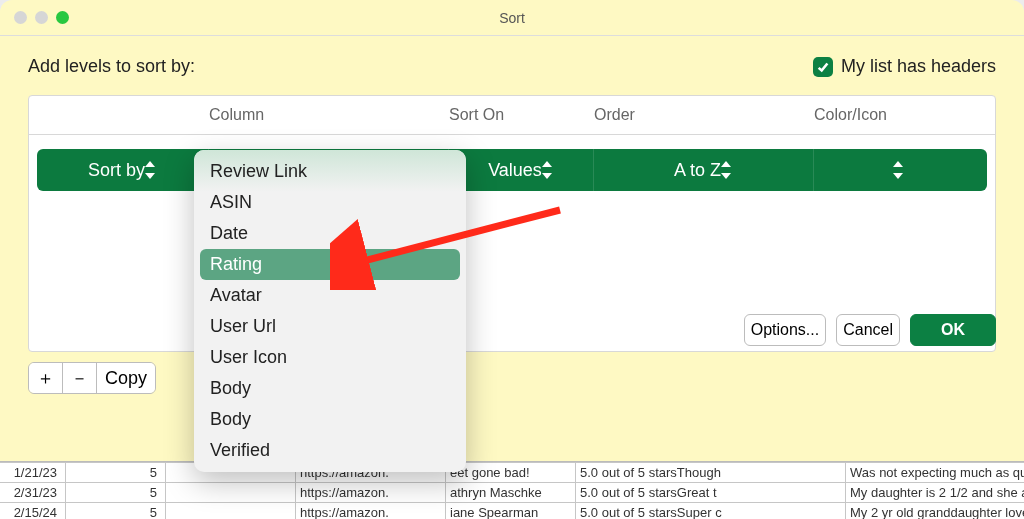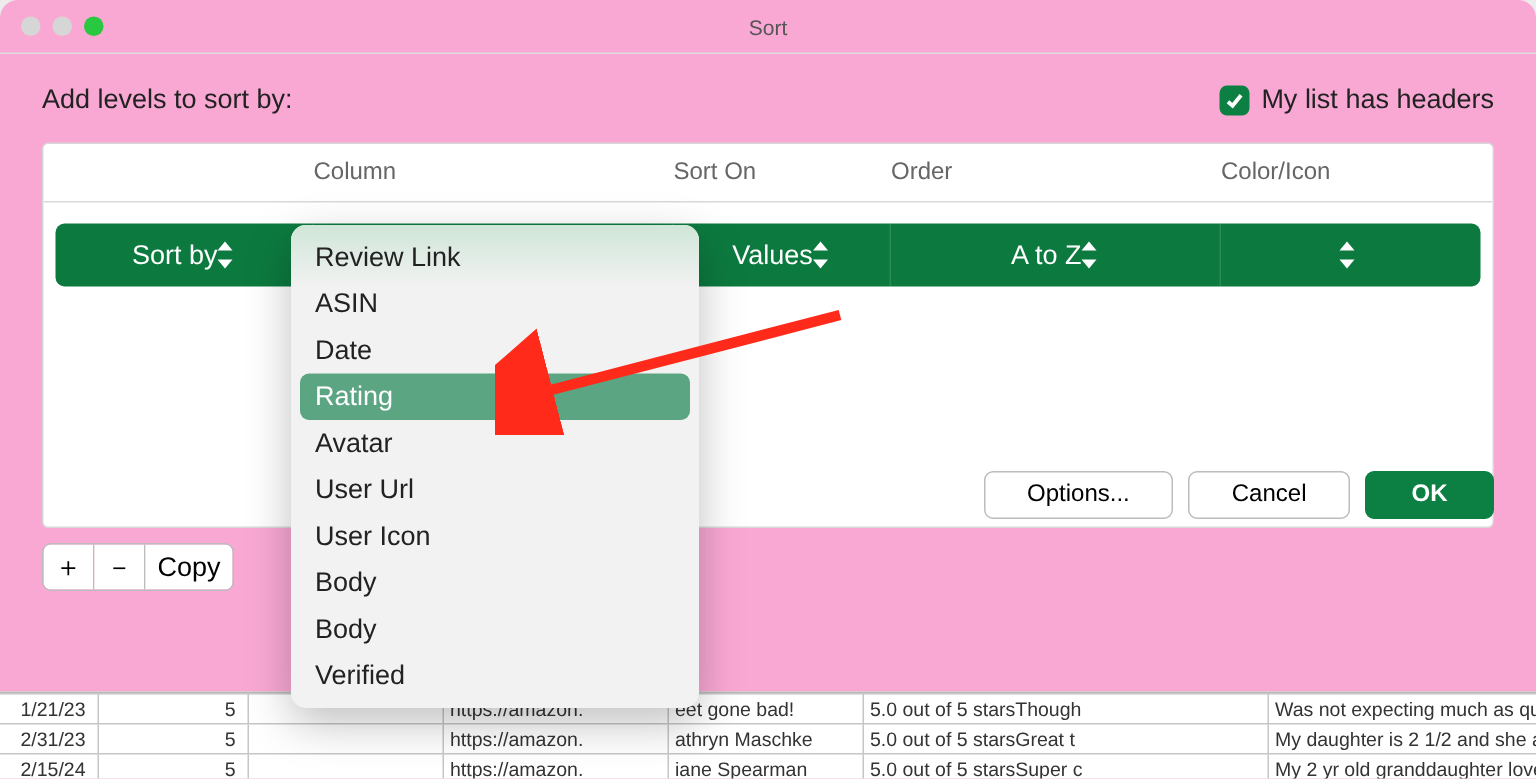--- a/index.html
+++ b/index.html
@@ -8,21 +8,21 @@
     background: #ececec;
     width: 1024px;
     height: 519px;
     overflow: hidden;
     position: relative;
     color: #222;
   }
   .window {
     position: absolute;
     inset: 0;
-    background: #f9a8d4;
+    background: #fef9c3;
     border-radius: 12px 12px 0 0;
   }
   .titlebar {
     height: 36px;
     display: flex;
     align-items: center;
     position: relative;
     border-bottom: 1px solid #ddd;
   }
   .traffic {
@@ -137,21 +137,21 @@
   .btn-group button:last-child { border-right: none; width: 58px; font-size: 18px; }
   .footer {
     position: absolute;
     right: 28px;
     bottom: 60px;
     display: flex;
     gap: 10px;
   }
   .mac-btn {
     height: 32px;
-    padding: 0 28px;
+    padding: 0 6px;
     border-radius: 6px;
     border: 1px solid #bcbcbc;
     background: #fff;
     font-size: 16px;
     cursor: pointer;
   }
   .mac-btn.primary {
     background: #0c8043;
     border-color: #0c8043;
     color: #fff;

